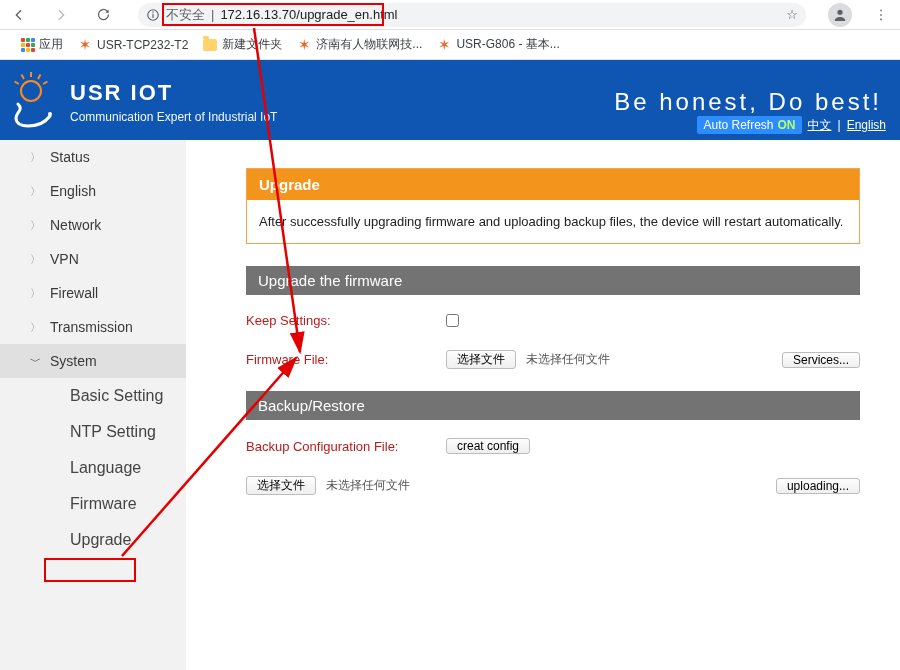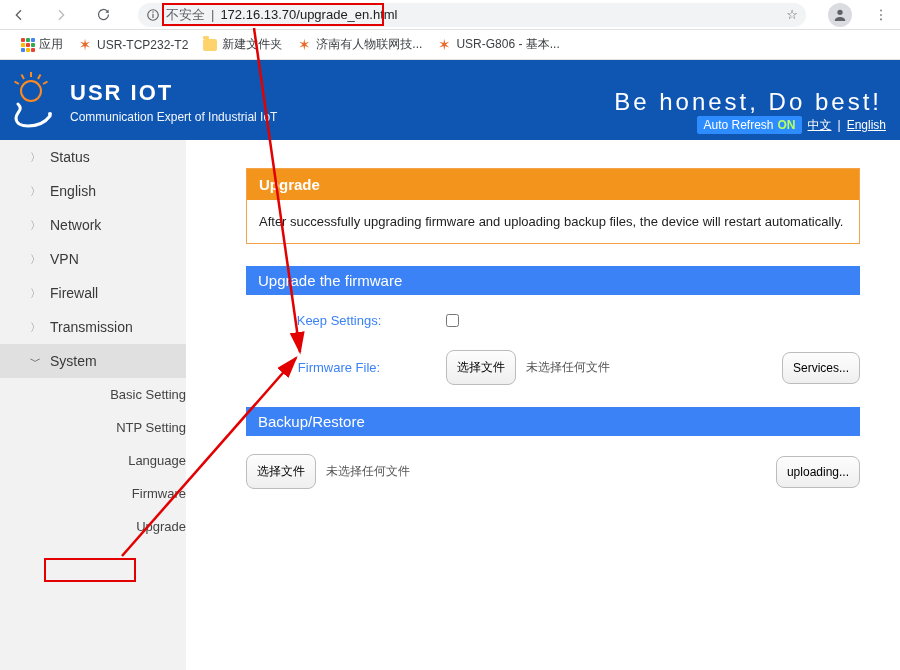--- a/index.html
+++ b/index.html
@@ -133,41 +133,41 @@
   .nav li{
     display:flex;align-items:center;gap:10px;
     padding:9px 0 9px 50px;cursor:pointer;color:#3a3a3a;
     position:relative;
   }
   .nav li .chev{
     position:absolute;left:30px;color:#888;font-size:11px;
   }
   .nav li.active{background:#e0e0e0;}
   .nav li.active .chev{color:#333;}
-  .nav li.sub{padding-left:70px;font-size:13px;color:#444;justify-content:flex-end;}
+  .nav li.sub{padding-left:70px;font-size:16px;color:#444;}
   .content{
     flex:1;background:#fff;padding:28px 40px 20px 60px;
     overflow:auto;
   }
   .panel{border:1px solid #f3a24a;margin-bottom:22px;}
   .panel-hd{background:#f3941d;color:#fff;font-weight:bold;padding:7px 12px;font-size:15px;}
   .panel-bd{padding:14px 12px;font-size:13px;color:#222;}
   .section-hd{
-    background:#3b82f6;color:#fff;padding:6px 12px;font-size:15px;margin-bottom:18px;
+    background:#737373;color:#fff;padding:6px 12px;font-size:15px;margin-bottom:18px;
   }
   .form-row{
     display:flex;align-items:center;margin-bottom:22px;
   }
   .form-label{
-    width:200px;text-align:center;padding-right:14px;color:#3b82f6;font-size:13px;
+    width:200px;text-align:left;padding-right:14px;color:#b91c1c;font-size:13px;
   }
   .form-ctrl{display:flex;align-items:center;gap:10px;}
   .file-btn,.std-btn{
-    font-size:12px;padding:8px 10px;border:1px solid #bcbcbc;
-    background:linear-gradient(#fdfdfd,#efefef);border-radius:8px;cursor:pointer;
+    font-size:12px;padding:0 10px;border:1px solid #bcbcbc;
+    background:linear-gradient(#fdfdfd,#efefef);border-radius:3px;cursor:pointer;
   }
   .no-file{color:#555;font-size:12px;}
   .right-btn{margin-left:auto;}
 
   
   .anno{position:absolute;pointer-events:none;z-index:50;}
   .red-box{border:2px solid #e20000;}
   #anno-url{left:162px;top:3px;width:222px;height:23px;}
   #anno-upgrade{left:44px;top:558px;width:92px;height:24px;}
   .arrow-svg{position:absolute;left:0;top:0;overflow:visible;}
@@ -350,20 +350,26 @@
       <div class="form-label">Firmware File:</div>
       <div class="form-ctrl" style="flex:1">
         <button class="file-btn">选择文件</button>
         <span class="no-file">未选择任何文件</span>
         <button class="std-btn right-btn">Services...</button>
       </div>
     </div>
 
     <div class="section-hd">Backup/Restore</div>
     <div class="form-row">
+      <div class="form-label">Backup Configuration File:</div>
+      <div class="form-ctrl">
+          <button class="std-btn">creat config</button>
+        </div>
+    </div>
+    <div class="form-row">
       <div class="form-ctrl" style="flex:1">
         <button class="file-btn">选择文件</button>
         <span class="no-file">未选择任何文件</span>
         <button class="std-btn right-btn">uploading...</button>
       </div>
     </div>
   </div>
 </div>
 
 <div id="anno-url" class="anno red-box"></div>

